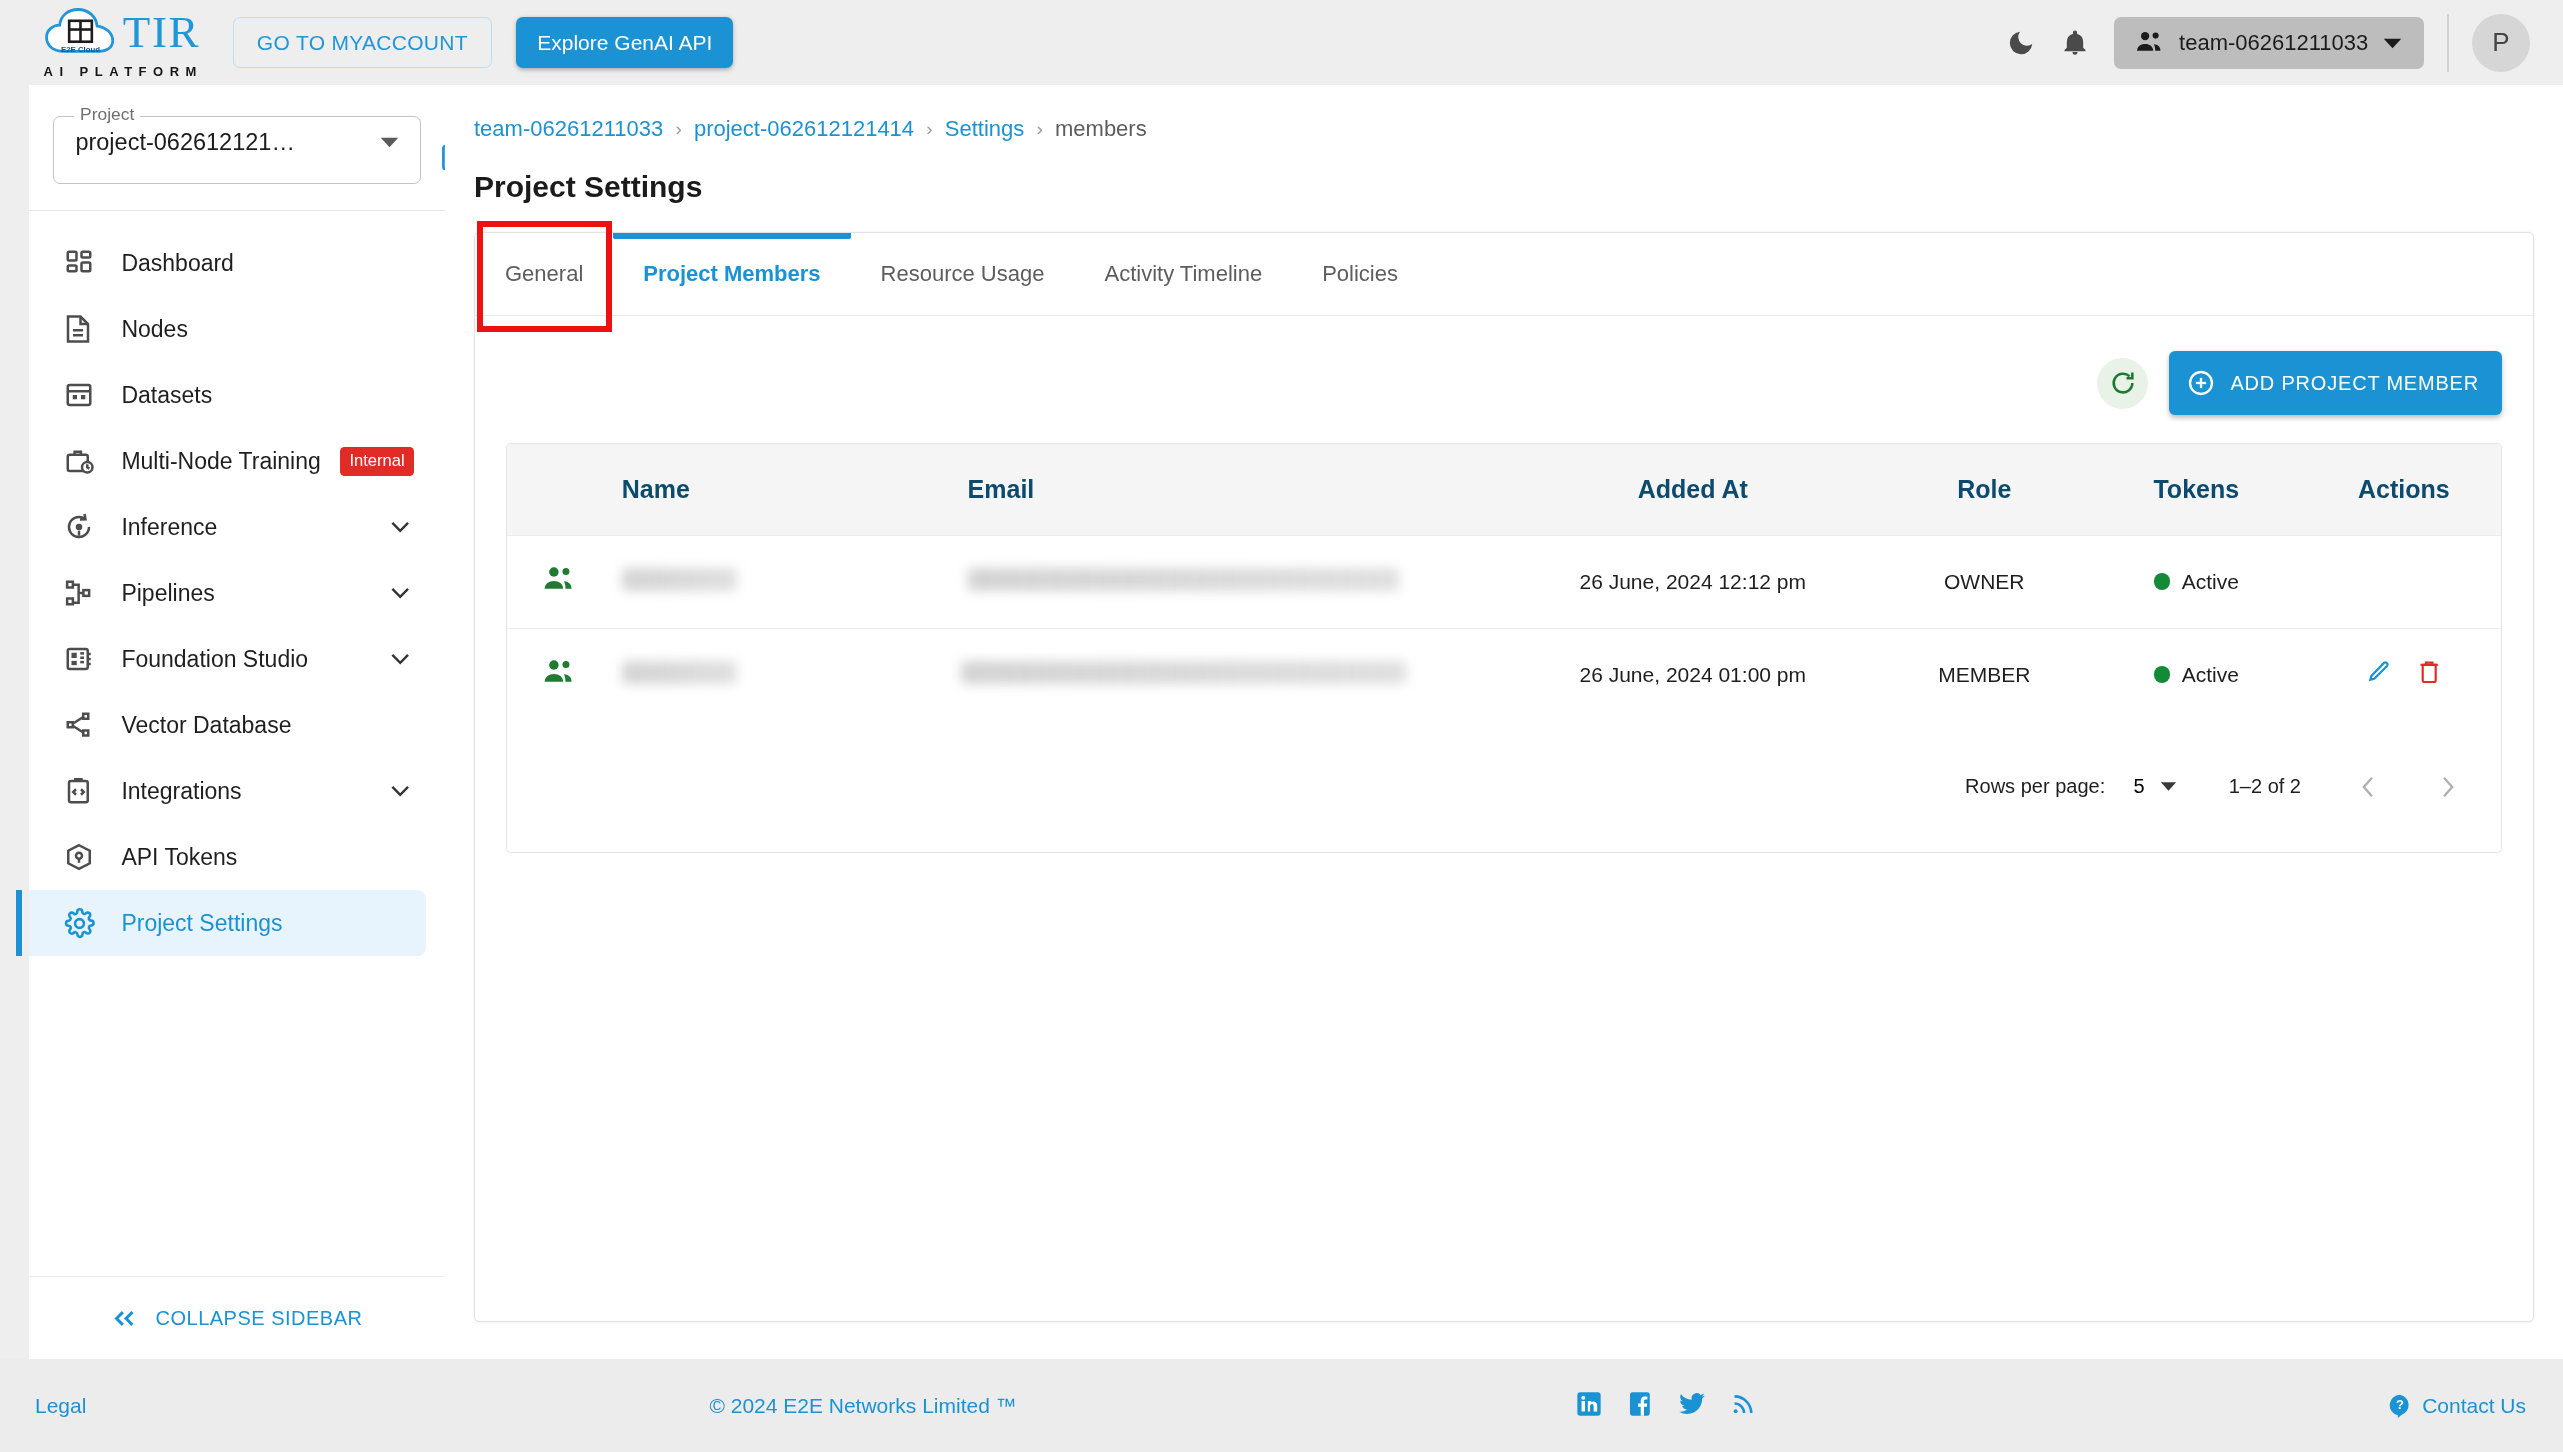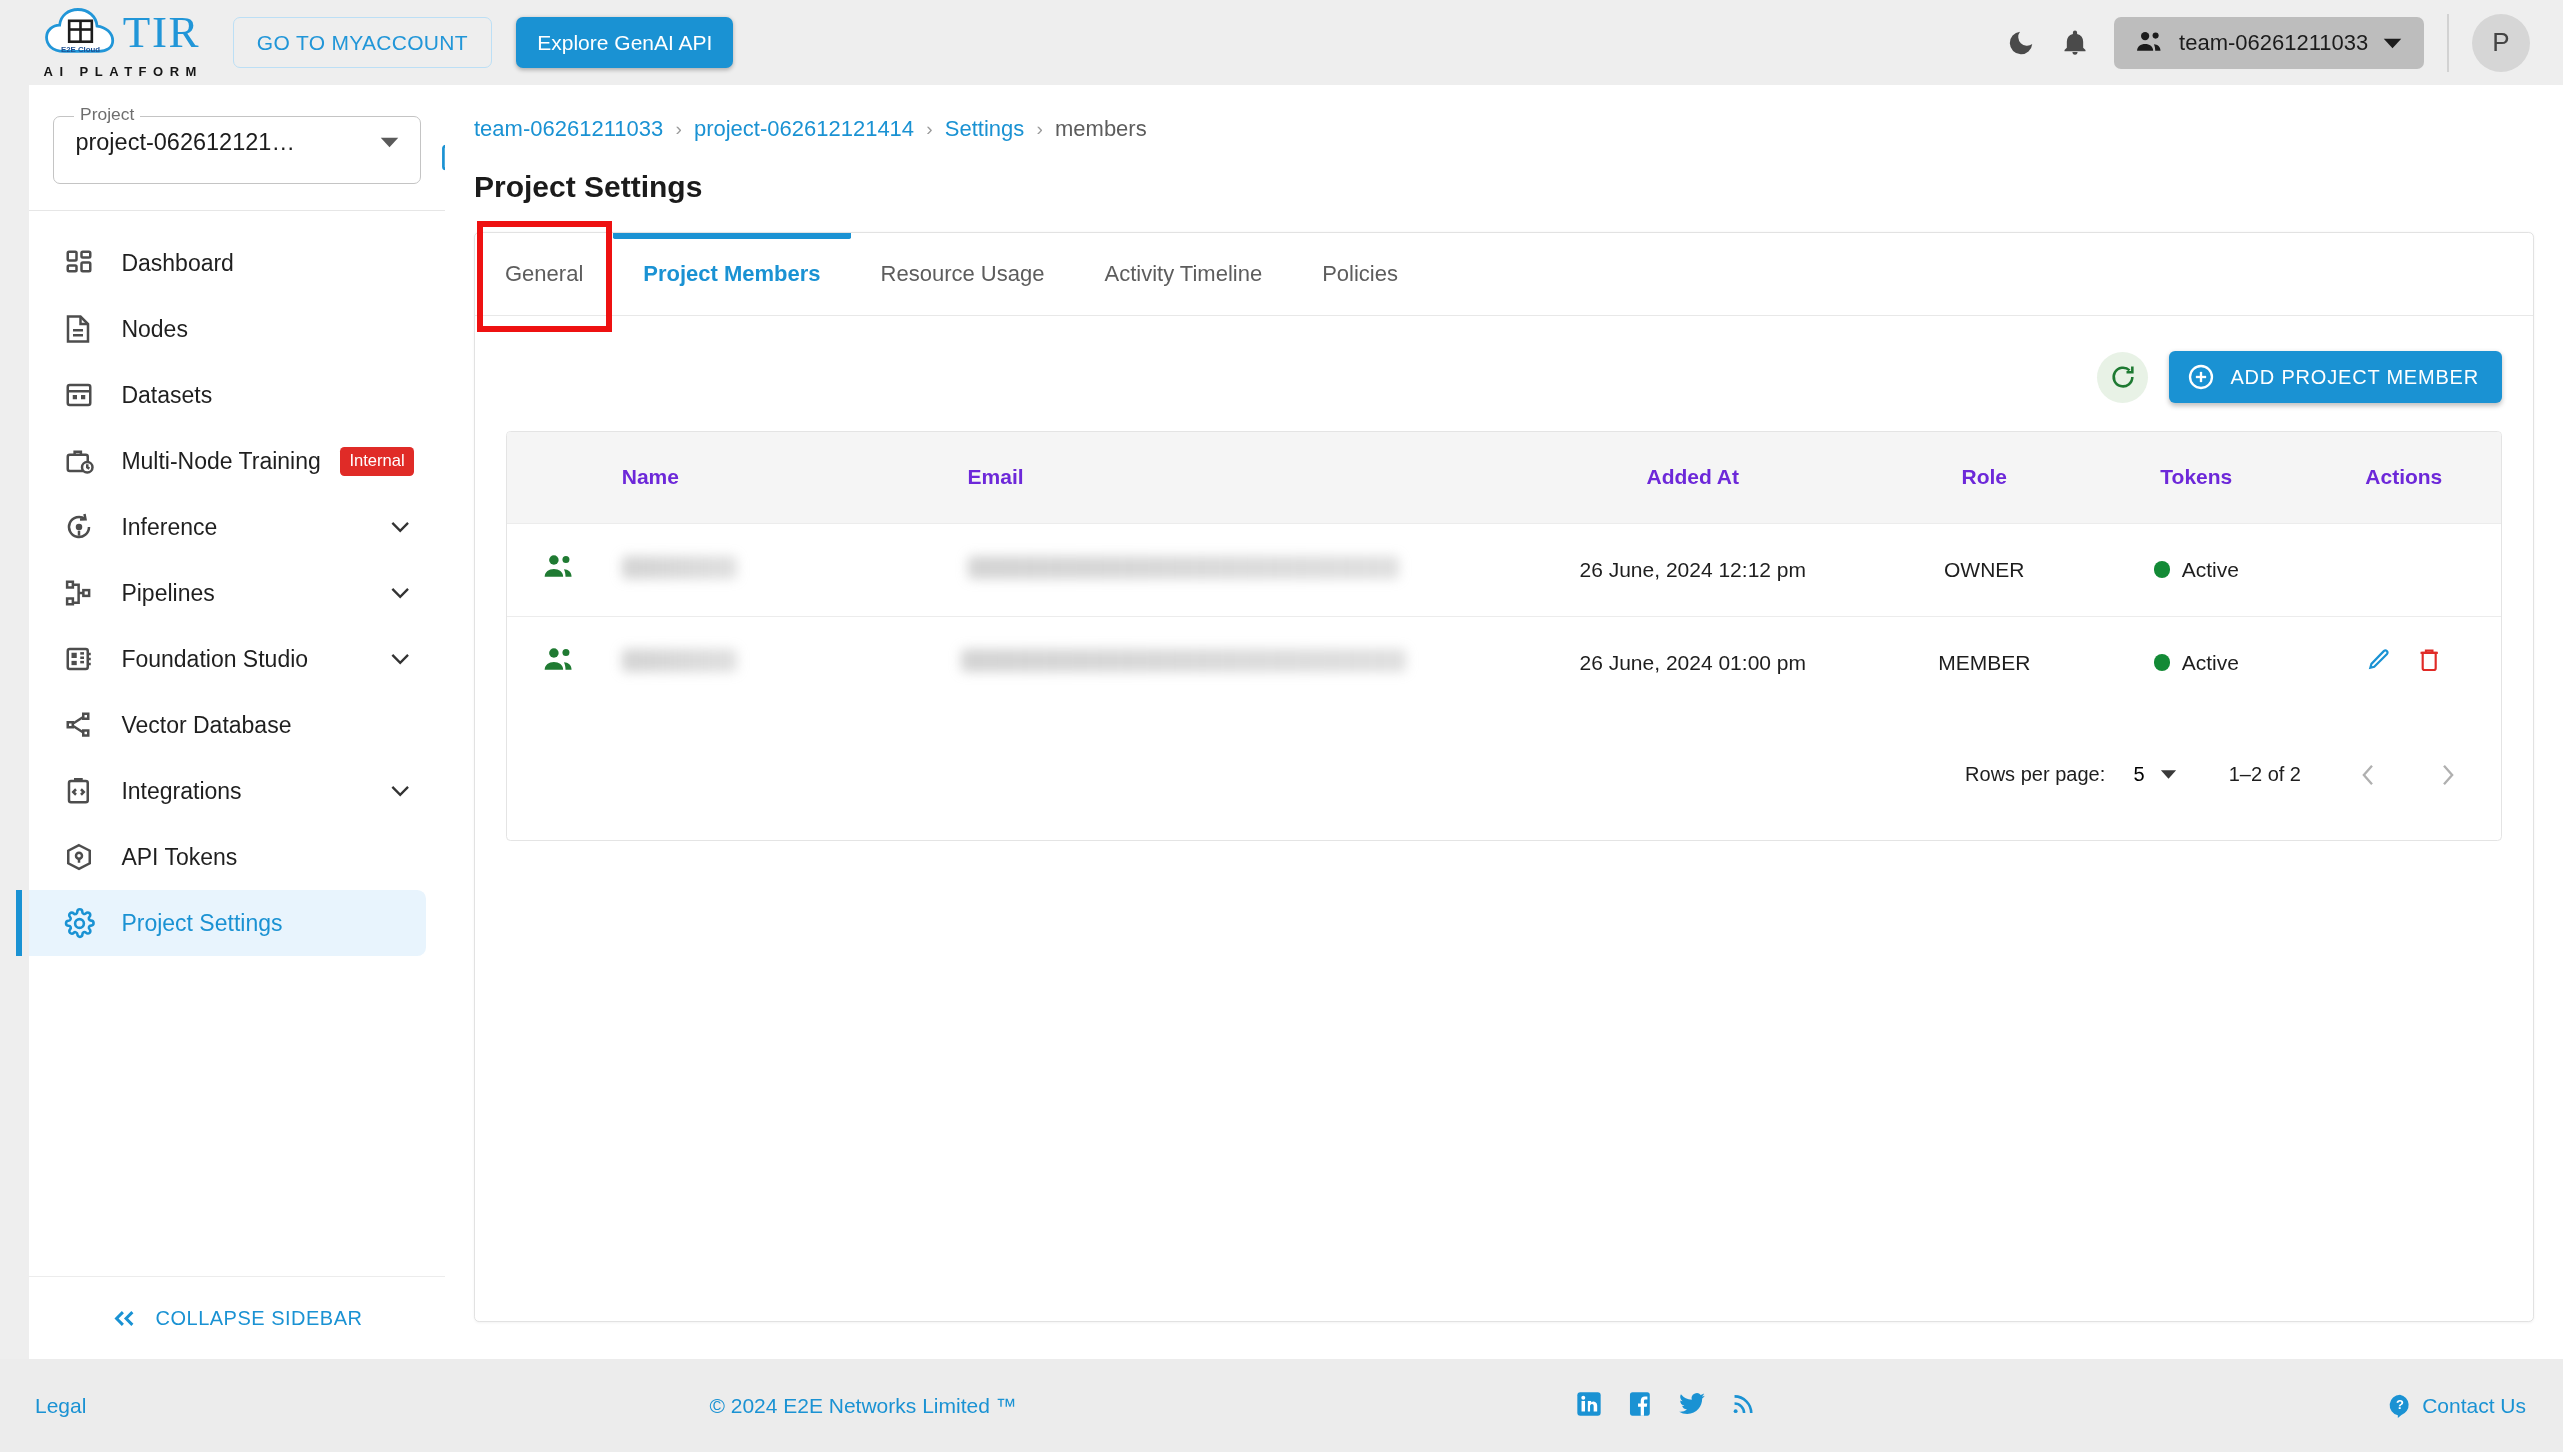--- a/index.html
+++ b/index.html
@@ -145,33 +145,33 @@
     content: ""; position: absolute; left: 1.7px; right: 1.7px; top: -12.2px; bottom: -17.4px;
     border: 6.1px solid #ee1111; pointer-events: none;
   }
 
   .actions-row { display: flex; justify-content: flex-end; align-items: center; gap: 21px; padding: 35px 31px 0 0; }
   .refresh-circle {
     width: 51px; height: 51px; border-radius: 50%; background: #e8f2e6;
     display: flex; align-items: center; justify-content: center; cursor: pointer;
   }
   .btn-add {
-    height: 52px; padding: 0 23px 0 17.4px;
+    height: 64px; padding: 0 23px 0 17.4px;
     background: #1a92d3; color: #fff; border: none; border-radius: 6.1px;
     display: flex; align-items: center; gap: 15.7px;
     font-size: 20px; letter-spacing: 0.8px; cursor: pointer;
     box-shadow: 0 2.6px 5.2px rgba(0,0,0,.25);
     font-family: "Liberation Sans", sans-serif;
   }
 
   .tbl-wrap { margin: 28px 31px 0 31px; border: 1.2px solid #e4e4e4; border-radius: 4.4px; overflow: hidden; }
   table { width: 100%; border-collapse: collapse; }
   thead tr { background: #f5f5f5; }
   thead th {
-    height: 91px; font-size: 21px; font-weight: 700; color: #6d28d9;
+    height: 91px; font-size: 25px; font-weight: 700; color: #0c4a6e;
     text-align: left; padding: 0;
   }
   tbody td { height: 93px; font-size: 21px; color: #1e1e1e; border-top: 1.2px solid #ececec; padding: 0; }
   tbody tr:first-child td { border-top: 1.2px solid #ececec; }
   .c-icon { width: 103px; text-align: center !important; }
   .c-name { width: 340px; }
   .c-email { width: 541px; }
   .c-added { width: 375px; text-align: center !important; }
   .c-role  { width: 201px; text-align: center; }
   .c-status{ width: 218px; text-align: center !important; }

